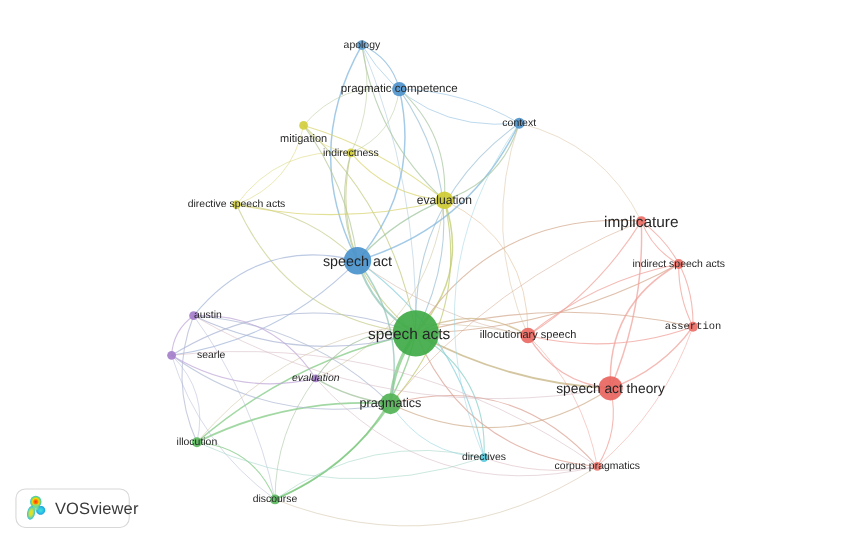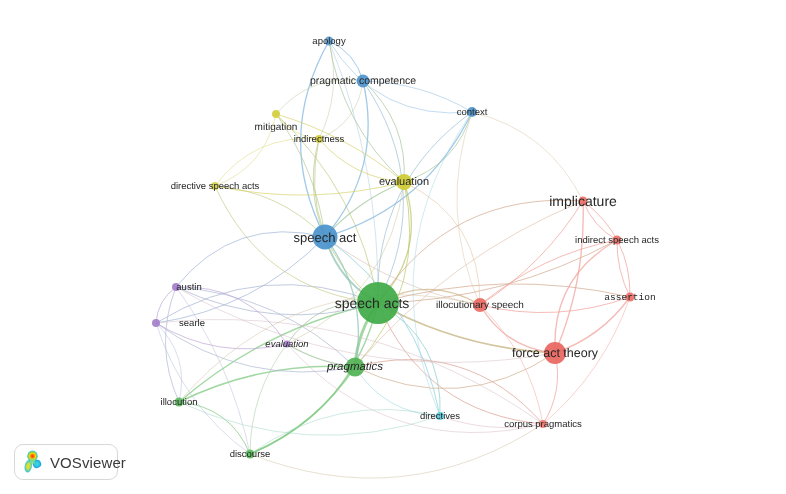--- a/index.html
+++ b/index.html
@@ -189,25 +189,25 @@
       <div class="node-group" style="left: 0px; top: 0px;">
         <div class="node-circle" style="left: 378px; top: 303px; width: 42px; height: 42px; background: rgb(63, 170, 70); opacity: 0.92;"></div>
         <div class="node-label" style="left: 372px; top: 303px; font-size: 14px;">speech acts</div>
       </div>
       <div class="node-group" style="left: 0px; top: 0px;">
         <div class="node-circle" style="left: 325px; top: 237px; width: 25px; height: 25px; background: rgb(74, 146, 204); opacity: 0.92;"></div>
         <div class="node-label" style="left: 325px; top: 237px; font-size: 13px;">speech act</div>
       </div>
       <div class="node-group" style="left: 0px; top: 0px;">
         <div class="node-circle" style="left: 355px; top: 367px; width: 19px; height: 19px; background: rgb(82, 178, 85); opacity: 0.92;"></div>
-        <div class="node-label" style="left: 355px; top: 367px; font-size: 11.5px; font-style: italic;">pragmatics</div>
+        <div class="node-label" style="left: 355px; top: 367px; font-size: 11.5px;">pragmatics</div>
       </div>
       <div class="node-group" style="left: 0px; top: 0px;">
         <div class="node-circle" style="left: 555px; top: 353px; width: 22px; height: 22px; background: rgb(232, 101, 95); opacity: 0.92;"></div>
-        <div class="node-label" style="left: 555px; top: 353px; font-size: 12.5px;">force act theory</div>
+        <div class="node-label" style="left: 555px; top: 353px; font-size: 12.5px;">speech act theory</div>
       </div>
       <div class="node-group" style="left: 0px; top: 0px;">
         <div class="node-circle" style="left: 404px; top: 182px; width: 16px; height: 16px; background: rgb(207, 203, 51); opacity: 0.92;"></div>
         <div class="node-label" style="left: 404px; top: 182px; font-size: 11px;">evaluation</div>
       </div>
       <div class="node-group" style="left: 0px; top: 0px;">
         <div class="node-circle" style="left: 480px; top: 305px; width: 14px; height: 14px; background: rgb(234, 106, 99); opacity: 0.92;"></div>
         <div class="node-label" style="left: 480px; top: 305px; font-size: 10px;">illocutionary speech</div>
       </div>
       <div class="node-group" style="left: 0px; top: 0px;">

